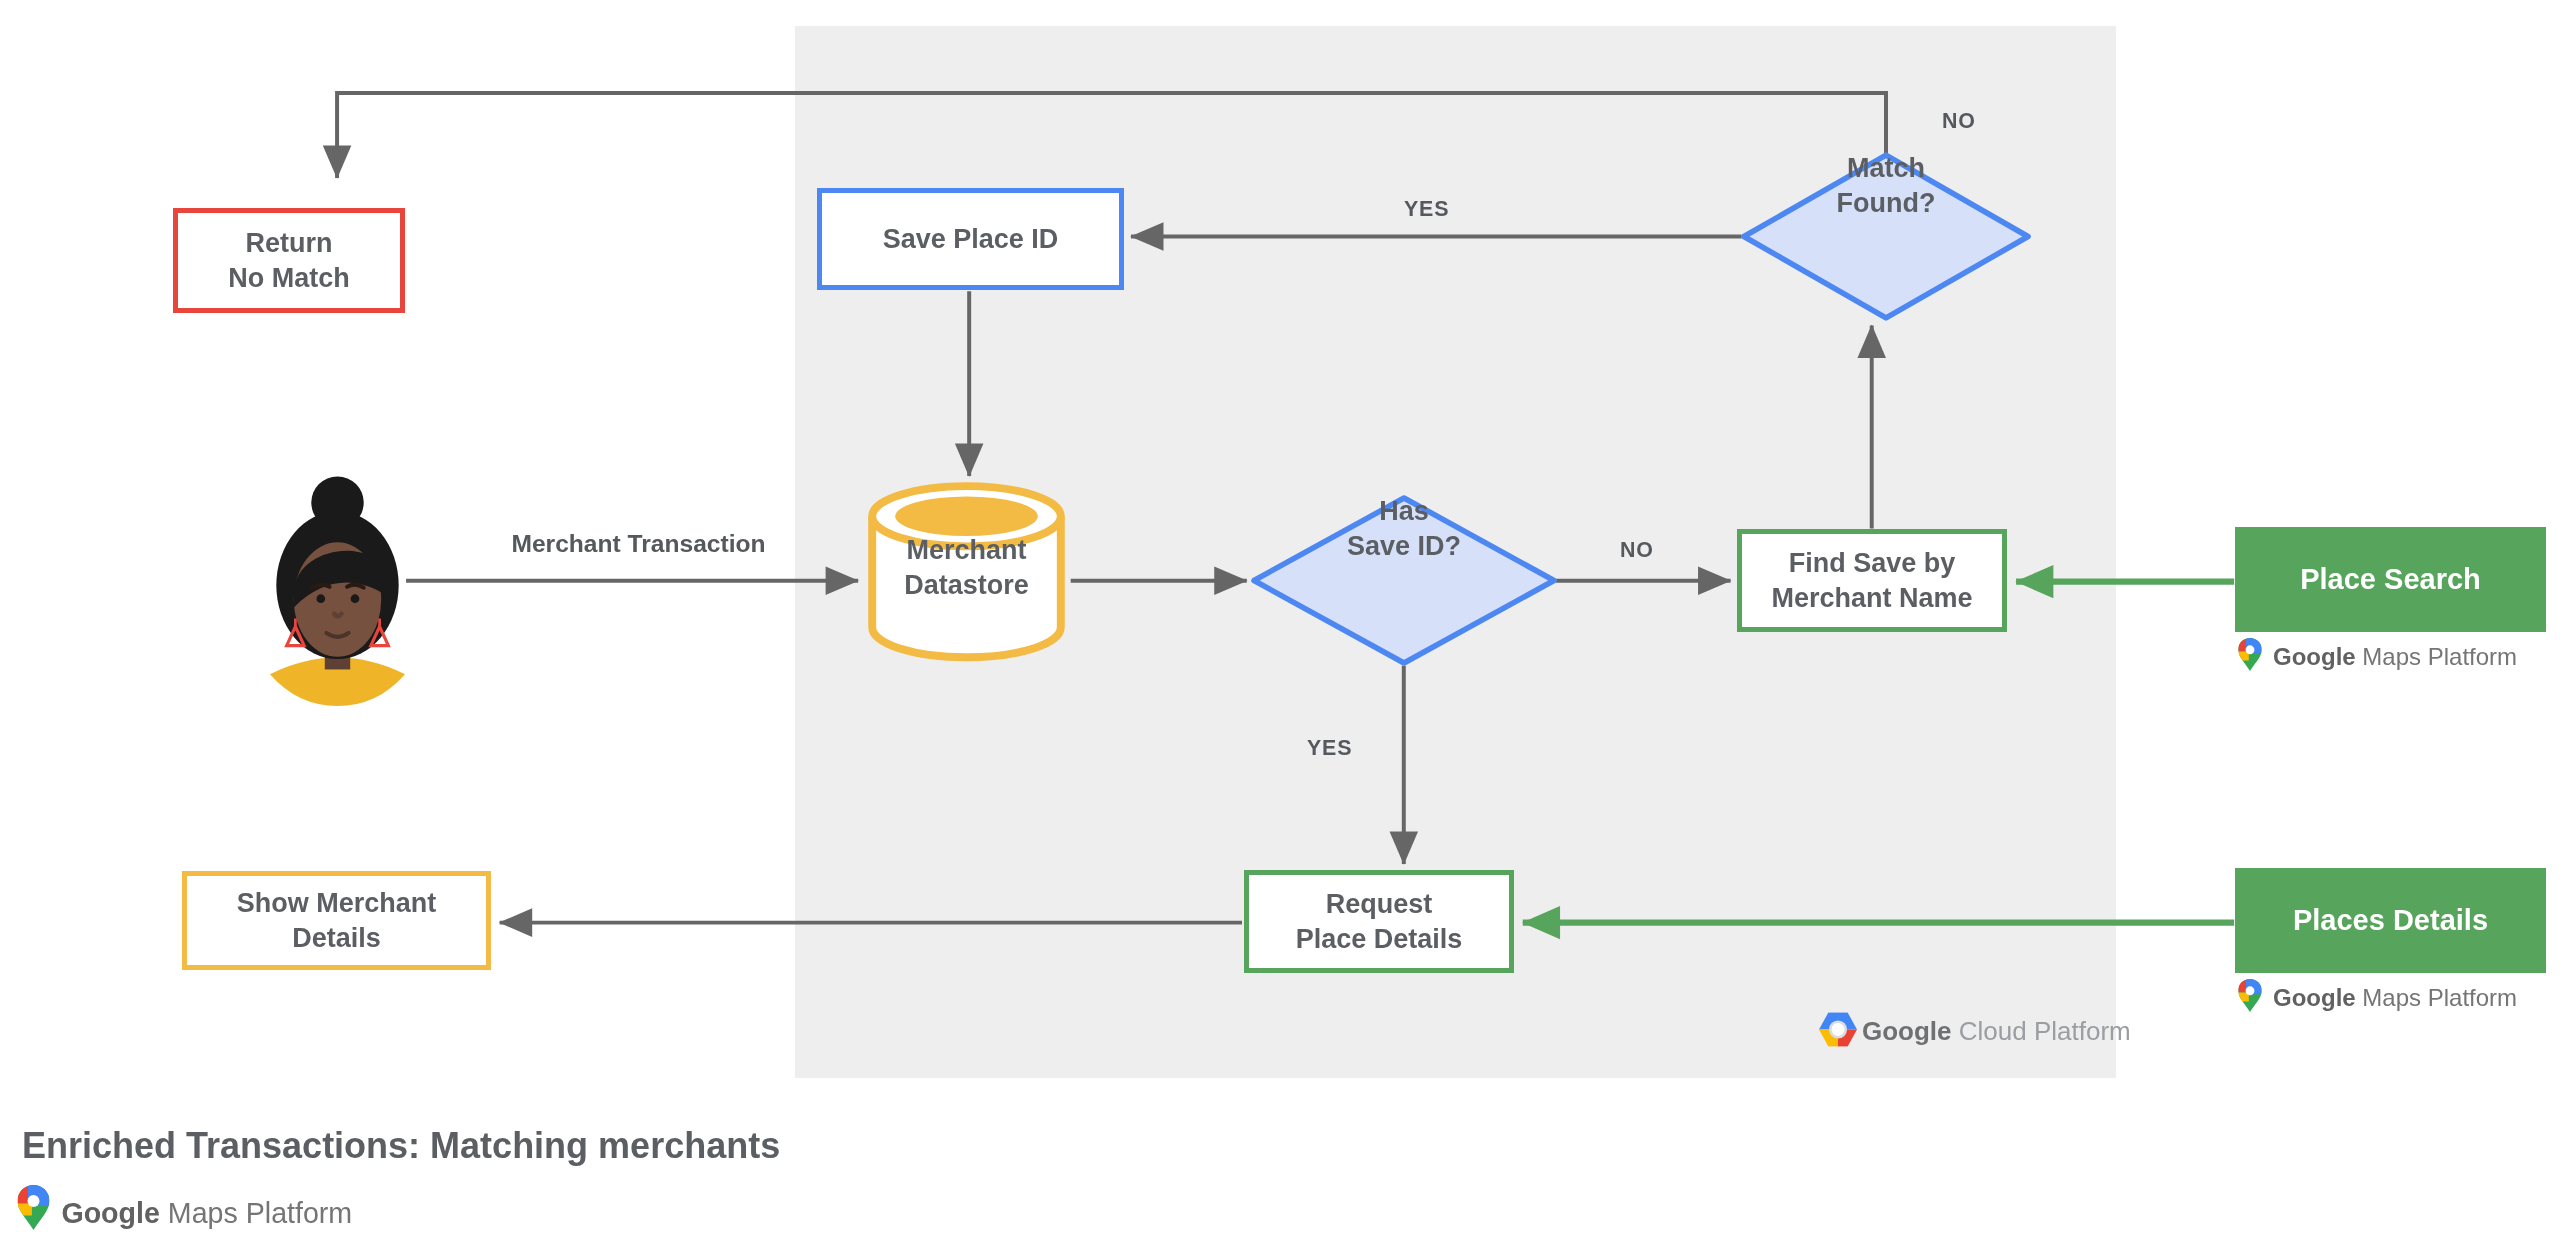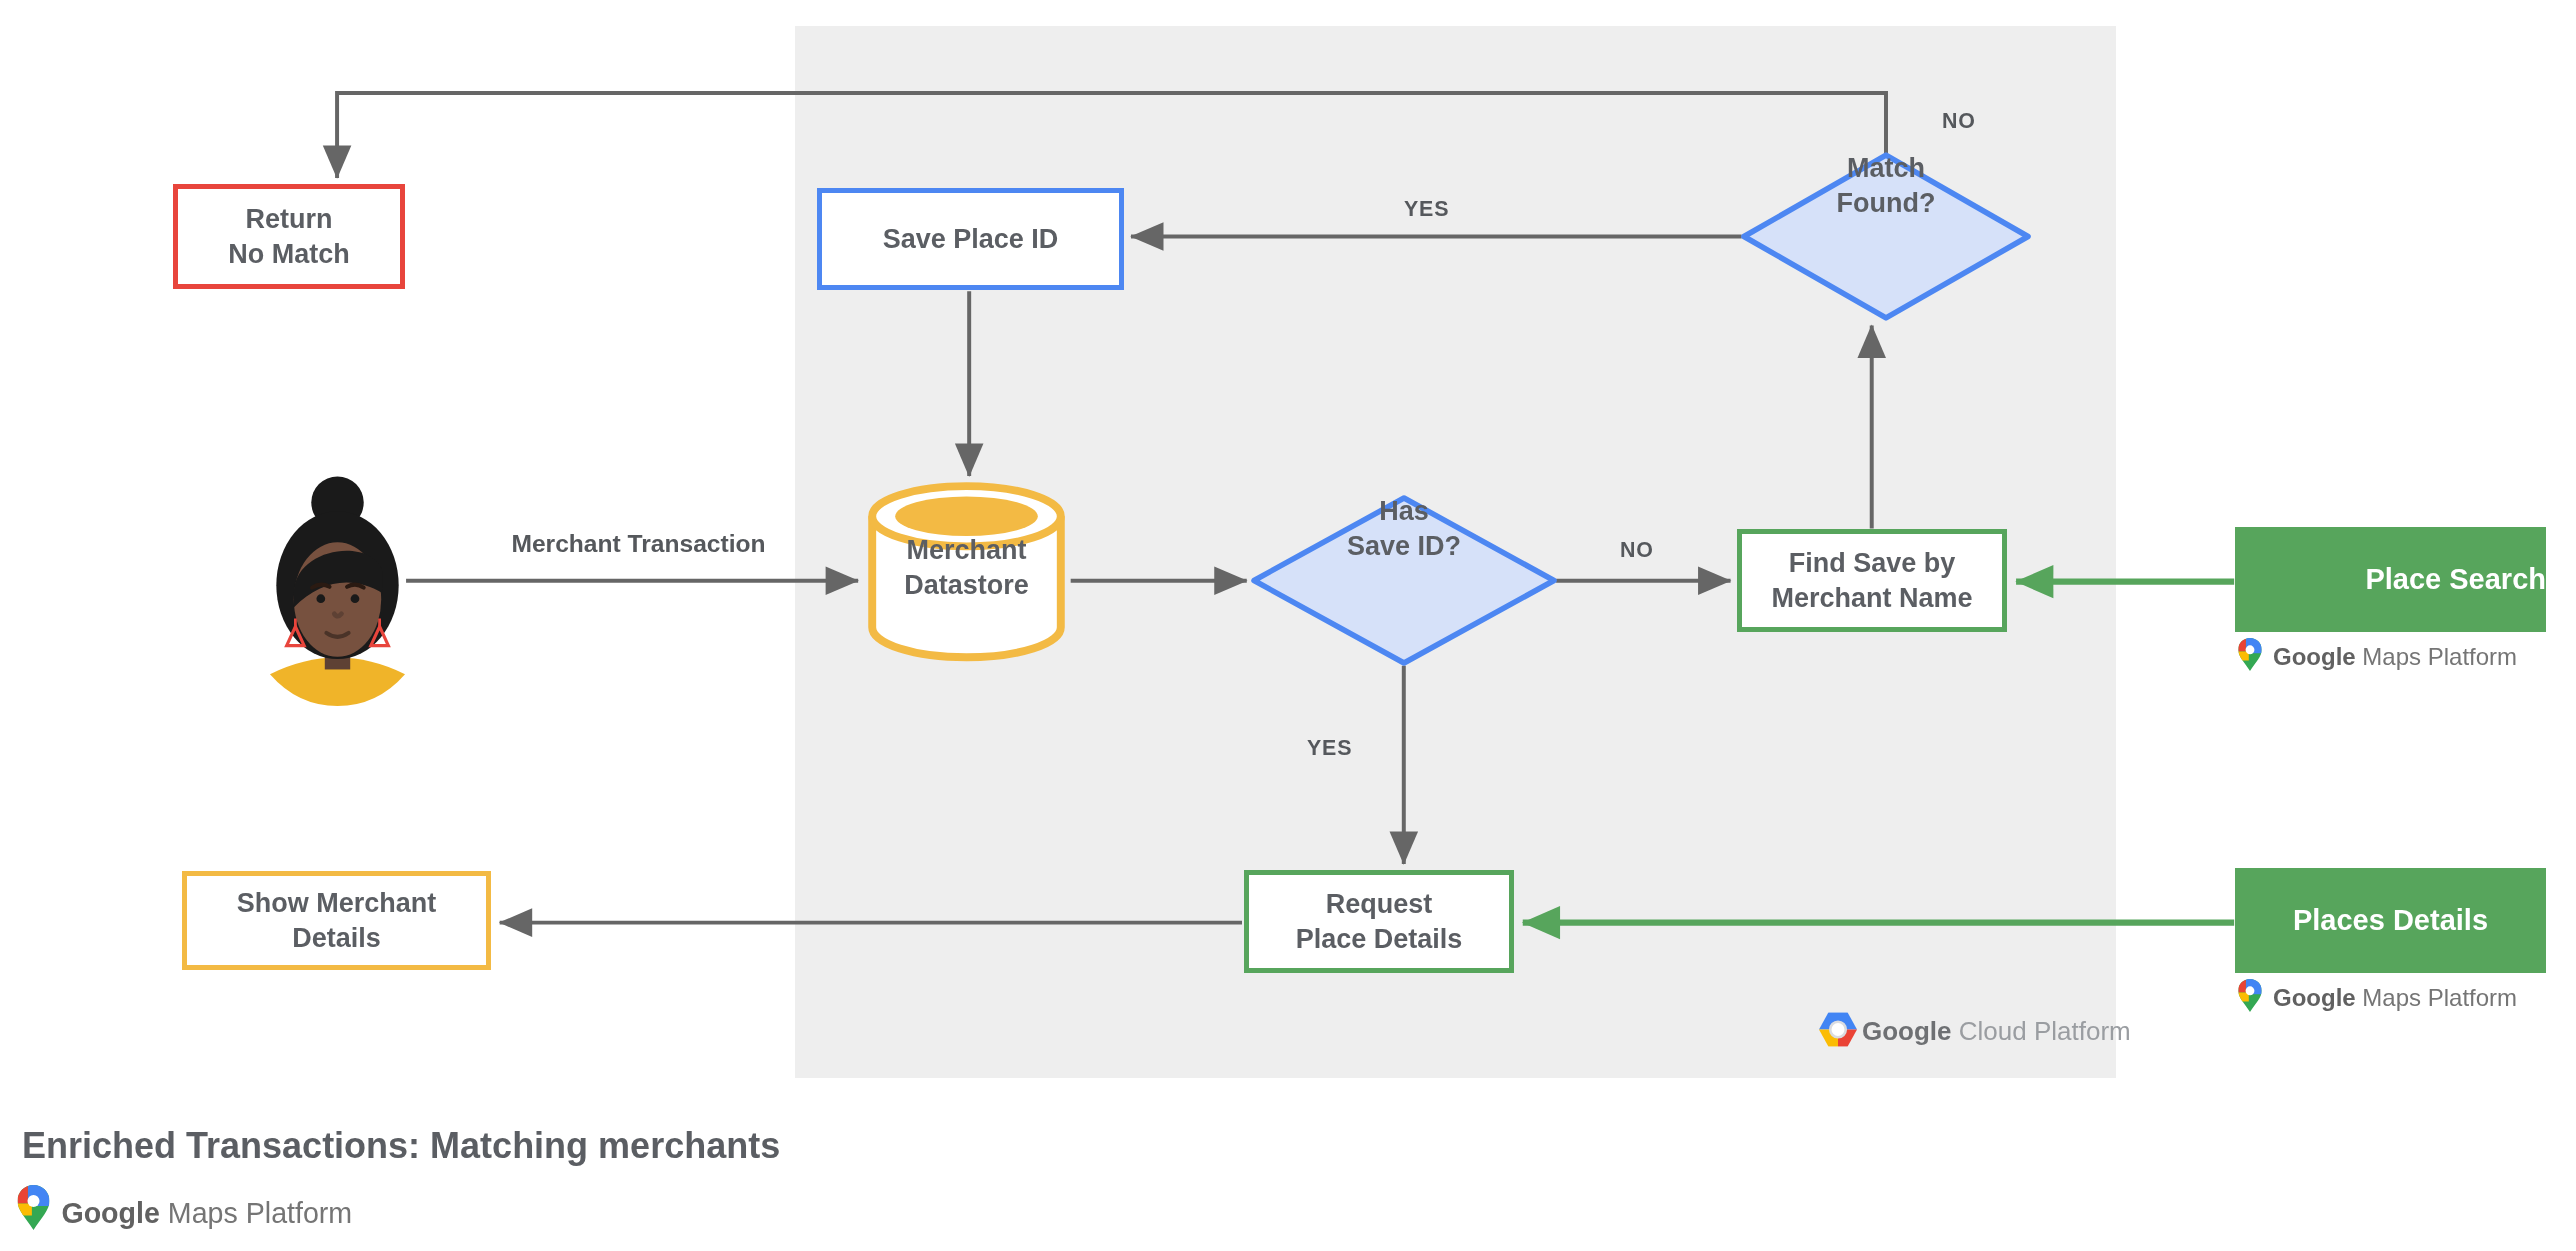--- a/index.html
+++ b/index.html
@@ -3,21 +3,21 @@
 <meta charset="utf-8">
 <style>
   html,body{margin:0;padding:0;background:#ffffff;}
   #canvas{position:relative;width:2576px;height:1252px;background:#ffffff;overflow:hidden;
           font-family:"Liberation Sans",sans-serif;}
   .panel{position:absolute;left:795px;top:26px;width:1321px;height:1052px;background:#EEEEEE;}
   .edges{position:absolute;left:0;top:0;width:2576px;height:1252px;pointer-events:none;}
   .node{position:absolute;display:flex;align-items:center;justify-content:center;text-align:center;
         box-sizing:border-box;background:#ffffff;}
   .node-label{white-space:pre-line;font-weight:bold;color:#5B5E63;font-size:27px;line-height:1.28;}
-  .red-box{border:5.6px solid #E8453C;}
+  .red-box{border:5.6px solid #E8453C;margin-top:24px;}
   .blue-box{border:5.6px solid #4D87F2;}
   .green-box{border:5.6px solid #57A55C;}
   .yellow-box{border:5.6px solid #F3BA44;}
   .green-fill{background:#57A55C;border:none;}
   .green-fill .node-label{color:#ffffff;font-size:29px;}
   .diamond{position:absolute;}
   .diamond-label{position:absolute;display:flex;justify-content:center;
         text-align:center;pointer-events:none;}
   .edge-label{position:absolute;font-weight:bold;color:#55585C;font-size:21.4px;letter-spacing:0.8px;}
   .mt-label{position:absolute;font-weight:bold;color:#55585C;font-size:24.6px;}
@@ -119,21 +119,21 @@
   <div class="diamond-label" style="left:1250px;top:494px;width:308px;height:173px;">
     <span class="node-label">Has
 Save ID?</span>
   </div>
 
   <div class="node green-box" style="left:1737px;top:529px;width:270px;height:103px;">
     <span class="node-label">Find Save by
 Merchant Name</span>
   </div>
 
-  <div class="node green-fill" style="left:2235px;top:527px;width:311px;height:105px;justify-content:flex-end;">
+  <div class="node green-fill" style="left:2235px;top:527px;width:311px;height:105px;">
     <span class="node-label">Place Search</span>
   </div>
 
   <div class="node green-box" style="left:1244px;top:870px;width:270px;height:103px;">
     <span class="node-label">Request
 Place Details</span>
   </div>
 
   <div class="node green-fill" style="left:2235px;top:868px;width:311px;height:105px;">
     <span class="node-label">Places Details</span>

